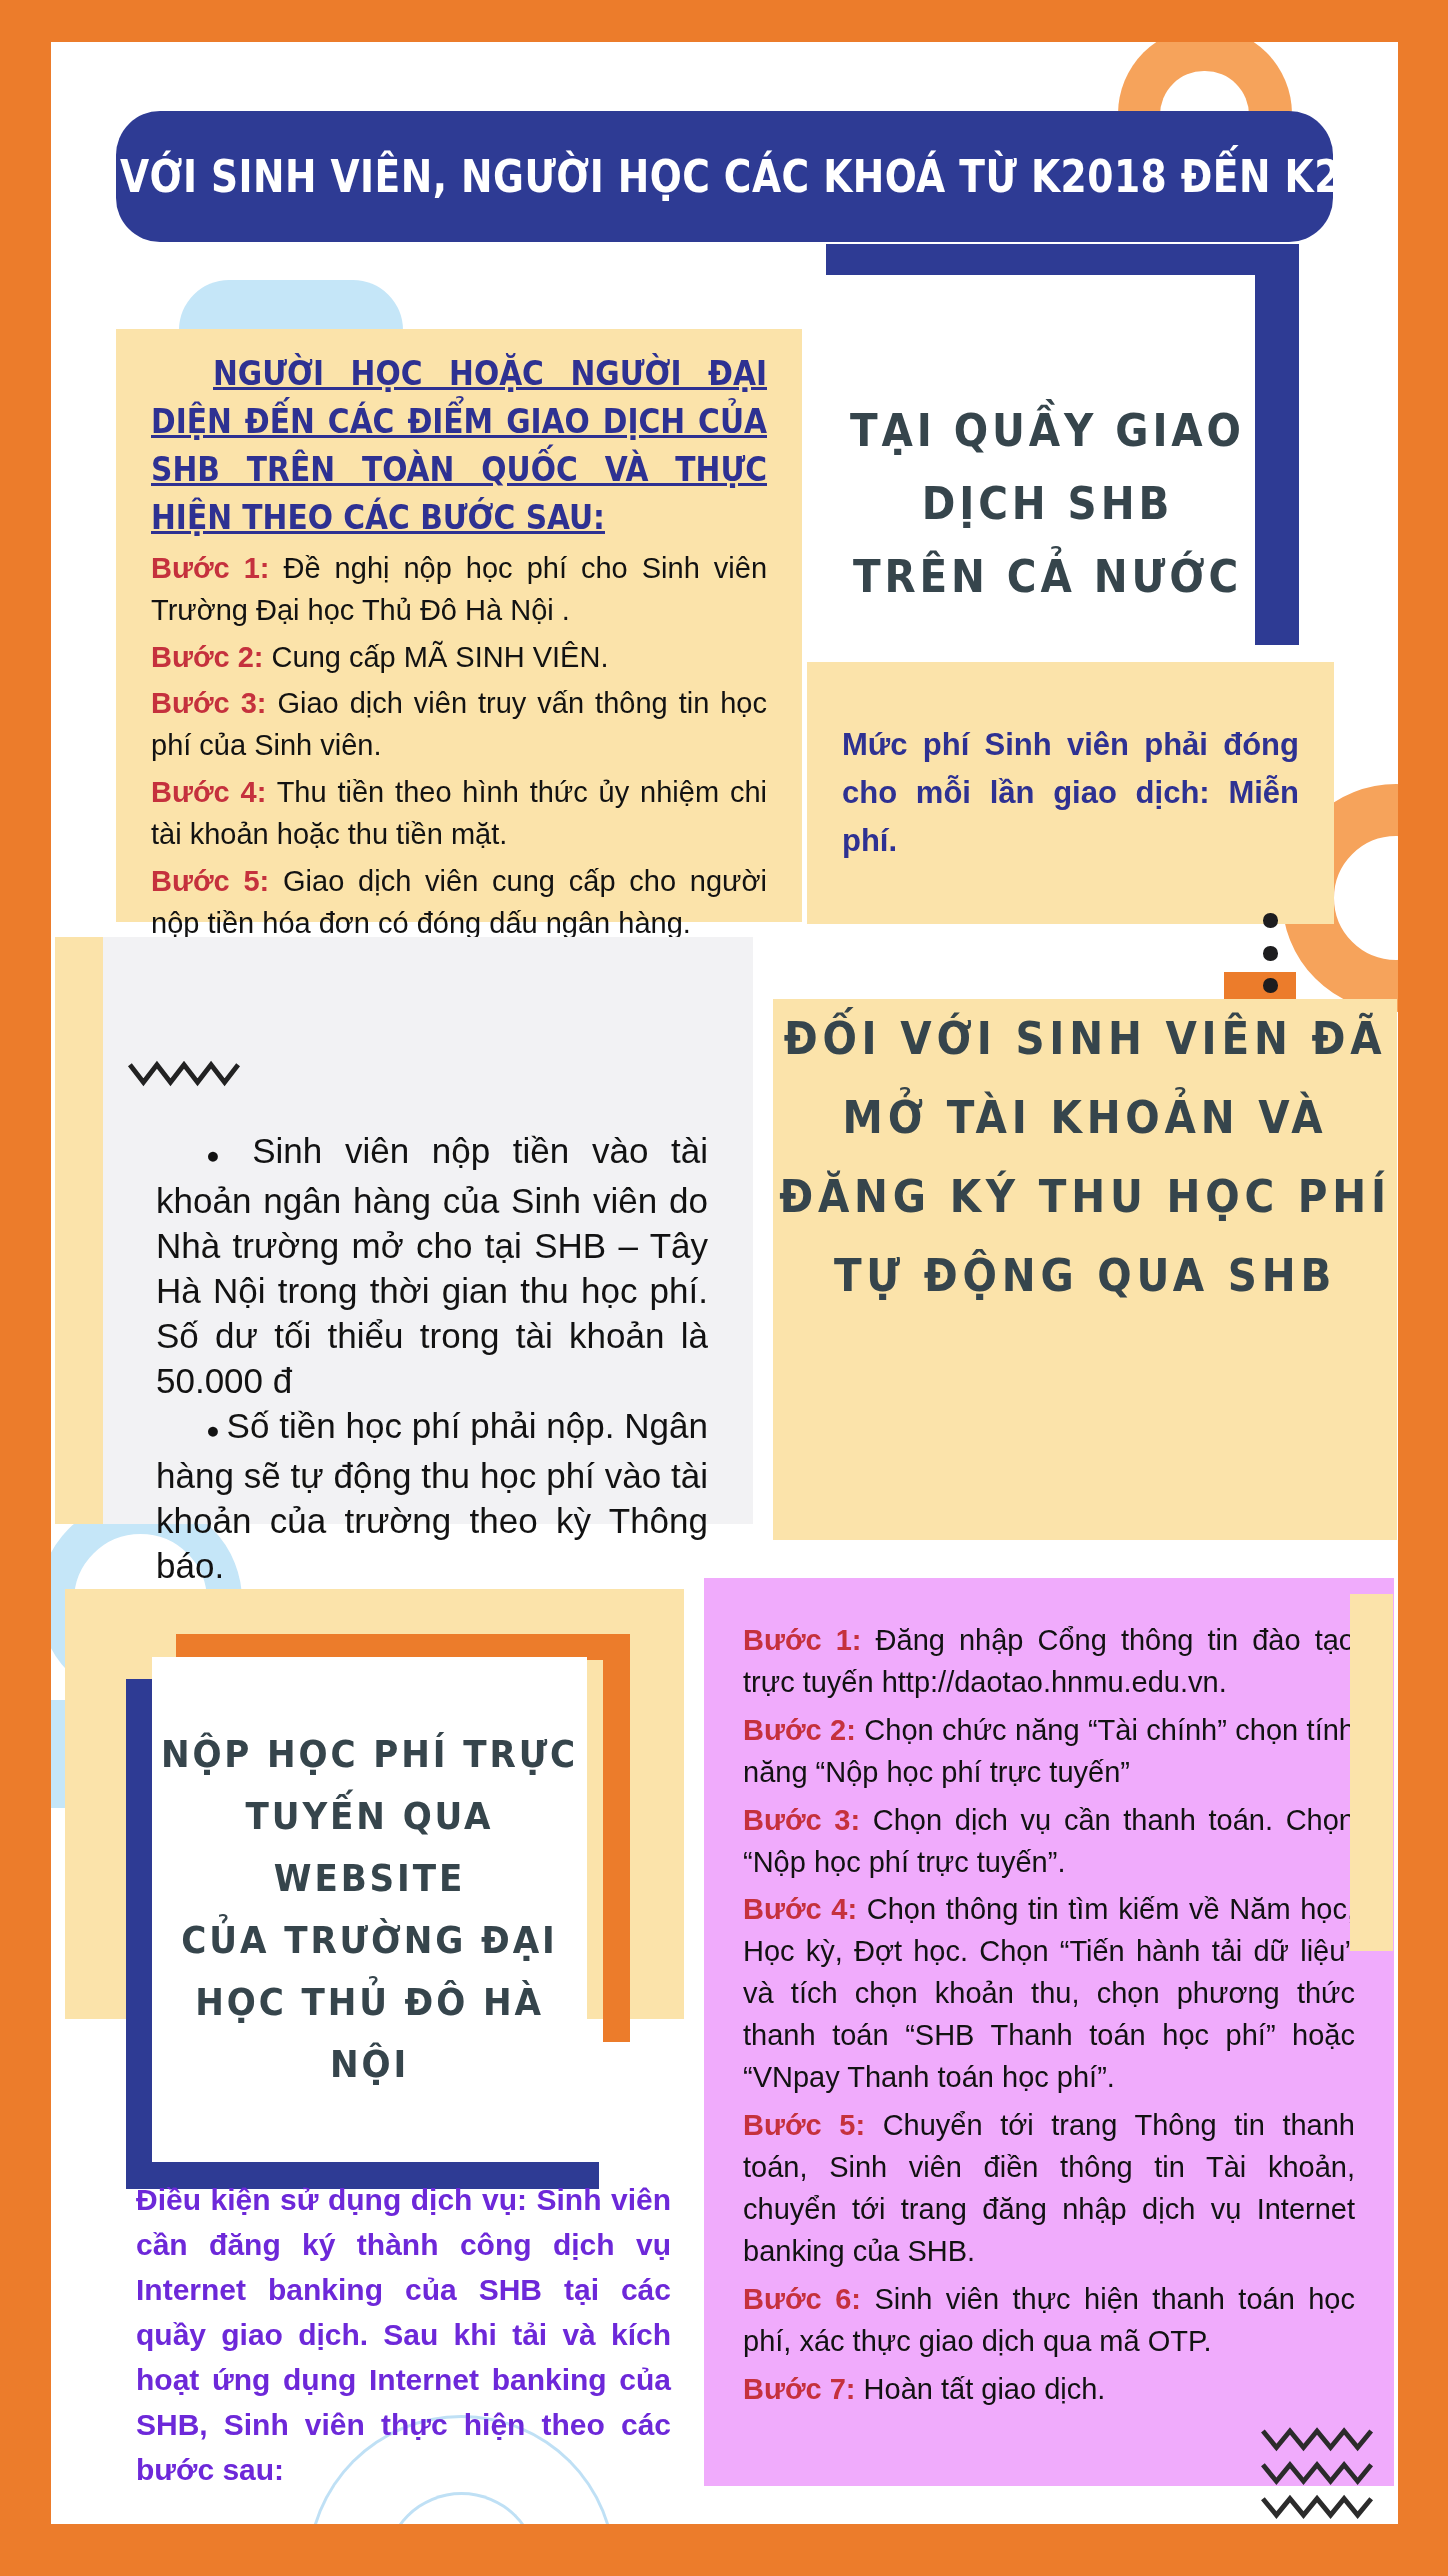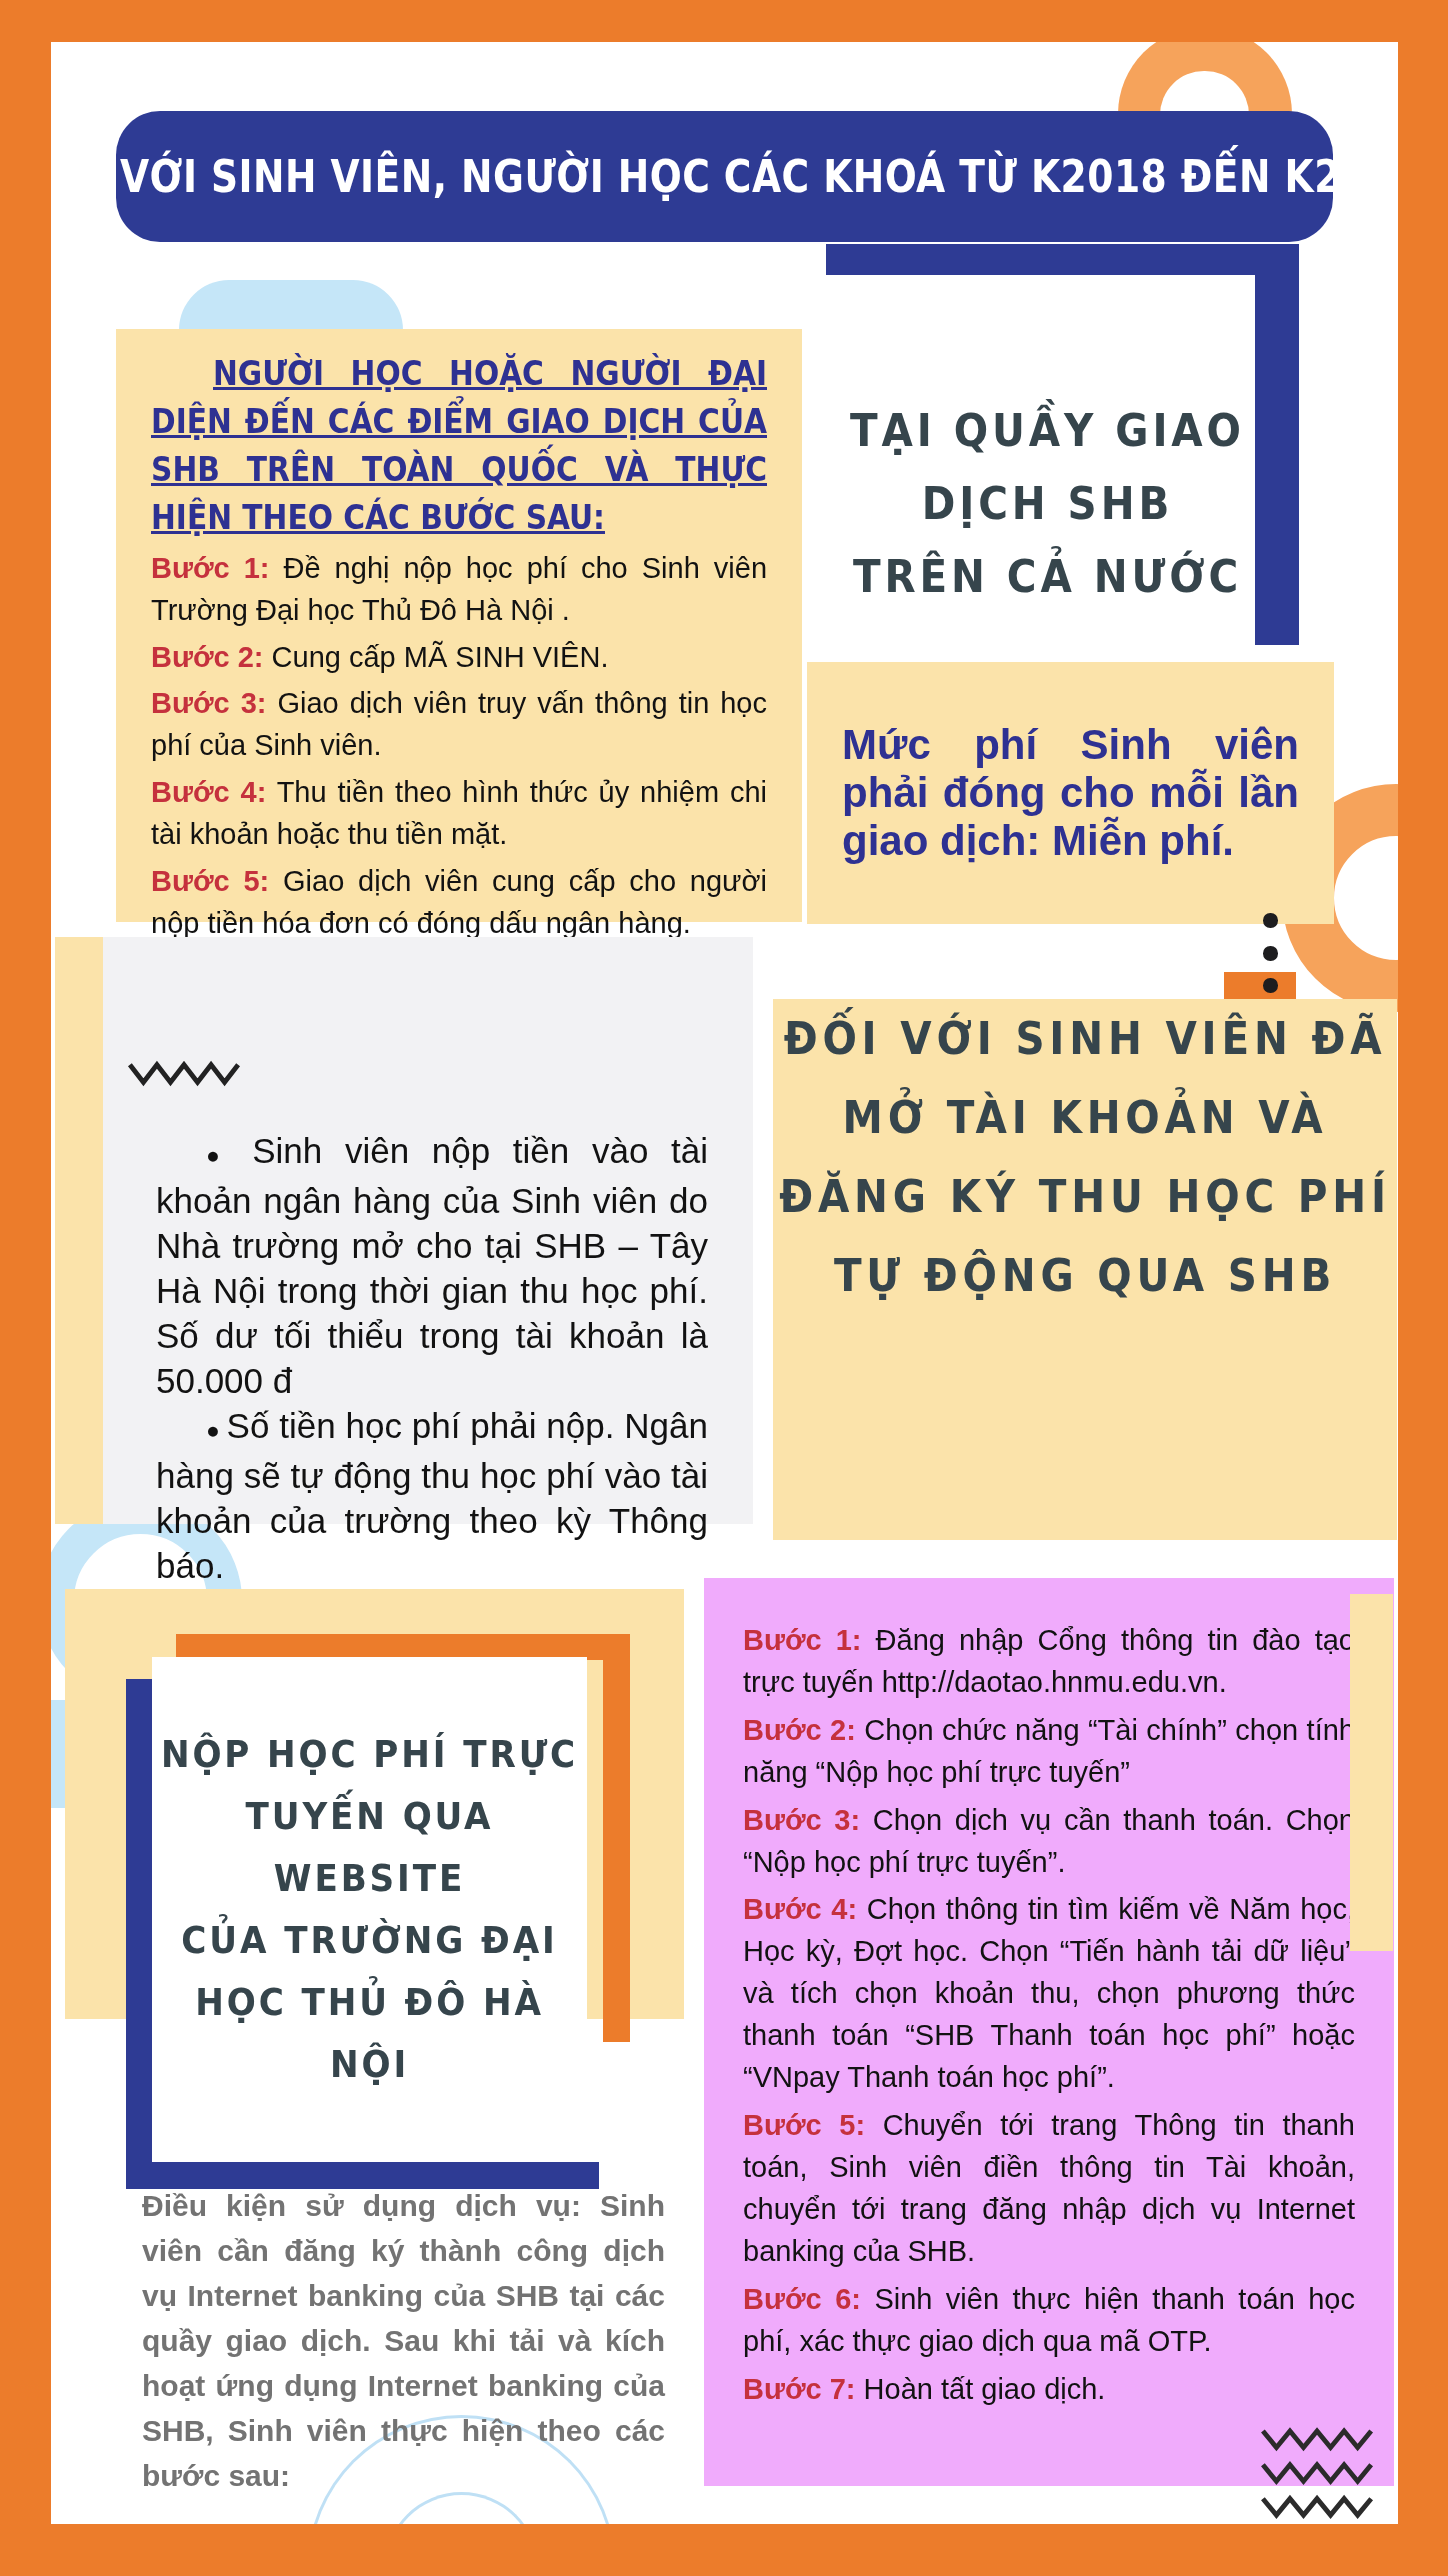--- a/index.html
+++ b/index.html
@@ -42,21 +42,21 @@
               font-family:"DejaVu Sans Condensed","Liberation Sans",sans-serif;font-stretch:condensed;font-weight:bold;text-decoration:underline;}
   .step{font-size:29px;line-height:42px;color:#121212;text-align:justify;margin:4.8px 0 0 0;}
   .step .lbl{color:#C5313D;font-weight:bold;}
   .bar-blue{background:#2E3B94;z-index:1;}
   .s1-bracket-top{left:826px;top:244px;width:473px;height:31px;}
   .s1-bracket-right{left:1255px;top:244px;width:44px;height:401px;}
   .s1-side-title{left:835px;top:394px;width:425px;z-index:3;text-align:center;color:#36454C;
                  font-size:45px;line-height:73px;letter-spacing:3.9px;}
   .fee-box{left:807px;top:662px;width:527px;height:262px;box-sizing:border-box;
            display:flex;align-items:center;padding:0 35px;}
-  .fee-box p{margin:0;color:#2E3192;font-weight:bold;font-size:42px;line-height:48px;text-align:justify;}
+  .fee-box p{margin:0;color:#2E3192;font-weight:bold;font-size:31px;line-height:48px;text-align:justify;}
 
   
   .s2-cream-under{left:55px;top:937px;width:698px;height:587px;background:#FBE3AA;z-index:1;}
   .s2-gray{left:103px;top:937px;width:650px;height:587px;background:#F2F2F4;z-index:2;}
   .zigzag1{left:127px;top:1059px;z-index:3;}
   .s2-bullets{left:156px;top:1128px;width:552px;z-index:3;}
   .s2-bullets p{margin:0;font-size:35px;line-height:45px;color:#121212;text-align:justify;text-indent:50px;}
   .s2-bullets p::before{content:"●  ";font-size:23px;}
   .s2-yellow{left:773px;top:999px;width:624px;height:541px;display:flex;justify-content:center;}
   .s2-side-title{text-align:center;color:#36454C;font-size:45px;line-height:79px;letter-spacing:4.8px;}
@@ -67,21 +67,21 @@
   .s3-cream-strip{left:1350px;top:1594px;width:43px;height:357px;background:#FBE3AA;z-index:3;}
   .s3-cream-left{left:65px;top:1589px;width:619px;height:430px;background:#FBE3AA;z-index:1;}
   .s3-bracket-orange-top{left:176px;top:1634px;width:454px;height:26px;background:#EC7C2B;z-index:2;}
   .s3-bracket-orange-right{left:603px;top:1634px;width:27px;height:408px;background:#EC7C2B;z-index:2;}
   .s3-bracket-blue-left{left:126px;top:1679px;width:26px;height:510px;background:#2E3B94;z-index:2;}
   .s3-bracket-blue-bottom{left:126px;top:2162px;width:473px;height:27px;background:#2E3B94;z-index:2;}
   .s3-white{left:152px;top:1657px;width:435px;height:504px;background:#ffffff;z-index:3;
             display:flex;align-items:center;justify-content:center;}
   .s3-title{text-align:center;color:#36454C;font-size:38px;line-height:62px;letter-spacing:2.9px;}
   .s3-condition{left:126px;top:2167px;width:555px;z-index:3;}
-  .s3-condition p{margin:16px;color:#737373;font-weight:bold;font-size:30px;line-height:45px;text-align:justify;}
+  .s3-condition p{margin:10px;color:#6d28d9;font-weight:bold;font-size:30px;line-height:45px;text-align:justify;}
   .s3-steps .step{font-size:29px;line-height:42px;margin:0 0 5.8px 0;}
   .zigzag3{left:1260px;top:2426px;z-index:4;}
 </style>
 </head>
 <body>
 
 <div id="canvas">
 
   <div class="abs arc-top">
       <div class="hole"></div>

